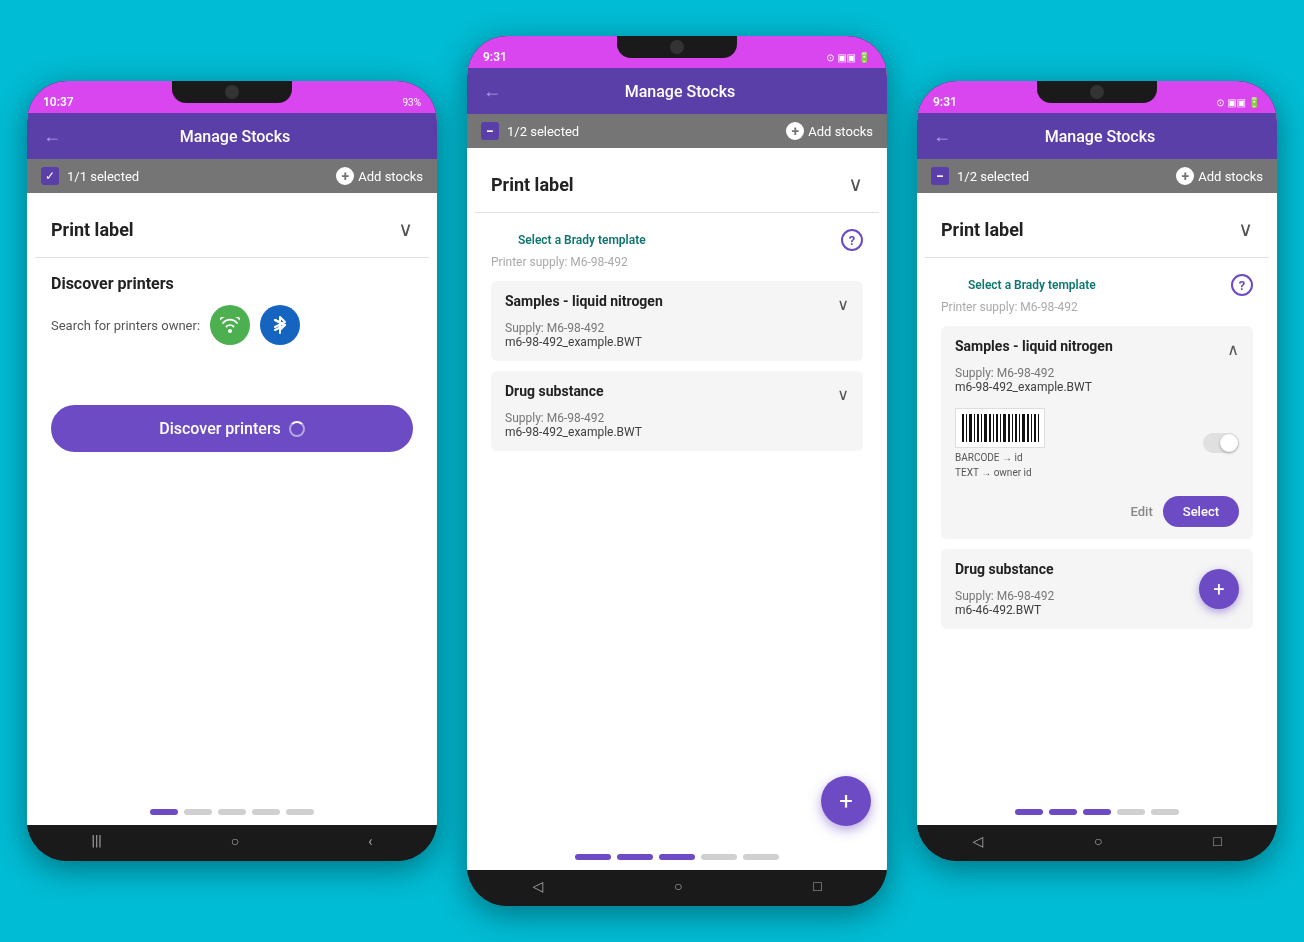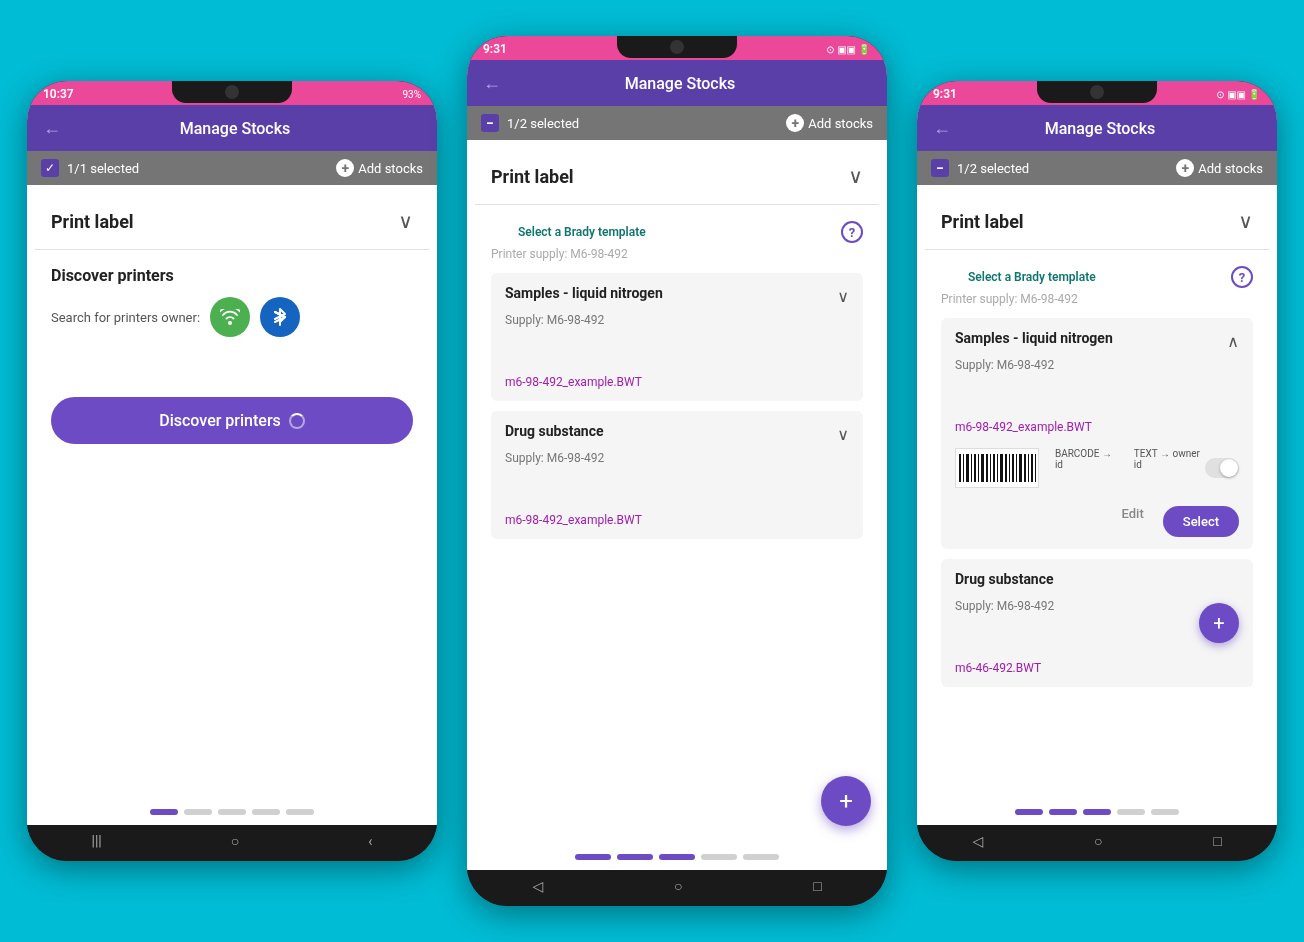--- a/index.html
+++ b/index.html
@@ -33,26 +33,26 @@
       width: 420px;
       height: 870px;
     }
     .phone-right {
       width: 360px;
       height: 780px;
     }
 
     
     .notch-bar {
-      background: #ec4899;
+      background: #d946ef;
       width: 100%;
       display: flex;
       align-items: center;
       justify-content: space-between;
-      padding: 6px 16px 4px;
+      padding: 14px 16px 4px;
       z-index: 10;
       flex-shrink: 0;
     }
     .notch-center {
       width: 120px;
       height: 22px;
       background: #1a1a1a;
       border-radius: 0 0 14px 14px;
       position: absolute;
       left: 50%;
@@ -318,22 +318,21 @@
       font-weight: 700;
       color: #222;
     }
     .template-item-supply {
       font-size: 12px;
       color: #777;
       margin-top: 12px;
     }
     .template-item-file {
       font-size: 12px;
-      color: #a21caf;
-      margin-top: 48px;
+      color: #404040;
     }
     .template-chevron {
       font-size: 16px;
       color: #555;
       margin-top: 2px;
     }
 
     
     .template-item-expanded {
       background: #f5f5f5;
@@ -347,22 +346,22 @@
       padding: 12px 14px 6px;
     }
     .template-preview {
       display: flex;
       align-items: center;
       justify-content: space-between;
       padding: 8px 14px 12px;
     }
     .barcode-preview {
       display: flex;
-      flex-direction: row;
-      gap: 16px;
+      flex-direction: column;
+      gap: 4px;
     }
     .barcode-img {
       width: 90px;
       height: 40px;
       background: #fff;
       border: 1px solid #ddd;
       display: flex;
       align-items: center;
       justify-content: center;
       position: relative;
@@ -382,23 +381,23 @@
       background: #fff;
       border-radius: 50%;
       position: absolute;
       right: 1px;
       top: 1px;
       box-shadow: 0 1px 3px rgba(0,0,0,0.3);
     }
 
     .edit-select-row {
       display: flex;
-      align-items: flex-start;
+      align-items: center;
       justify-content: flex-end;
-      gap: 19px;
+      gap: 10px;
       padding: 6px 14px 12px;
     }
     .edit-btn {
       color: #888;
       font-size: 13px;
       font-weight: 500;
     }
     .select-btn {
       background: #6c4bc4;
       color: #fff;

